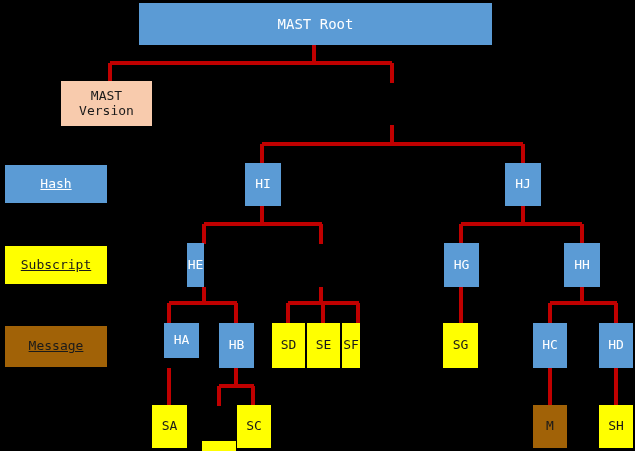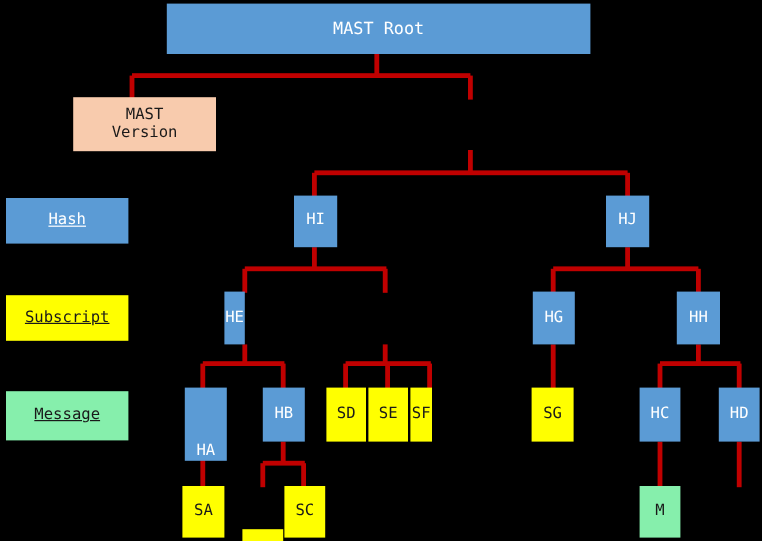--- a/index.html
+++ b/index.html
@@ -16,21 +16,21 @@
     display:flex;
     align-items:center;
     justify-content:center;
     text-align:center;
     line-height:1.15;
     white-space:pre-line;
     z-index:3;
   }
   .hash{background:#5b9bd5;color:#ffffff;}
   .subscript{background:#ffff00;color:#1a1a1a;}
-  .message{background:#86efac;color:#1a1a1a;}
+  .message{background:#a16207;color:#1a1a1a;}
   .version{background:#f8cbad;color:#1a1a1a;}
   .edge{position:absolute;background:#c00000;z-index:1;}
   .legend{z-index:3;text-decoration:underline;}
 </style>
 </head>
 <body>
 
 <div id="canvas" style="background: rgb(0, 0, 0);">
     <div class="edge" style="background: rgb(192, 0, 0); left: 312px; top: 45px; width: 4px; height: 20px;"></div>
     <div class="edge" style="background: rgb(192, 0, 0); left: 110px; top: 61px; width: 282px; height: 4px;"></div>
@@ -63,35 +63,36 @@
     <div class="edge" style="background: rgb(192, 0, 0); left: 548px; top: 303px; width: 4px; height: 21px;"></div>
     <div class="edge" style="background: rgb(192, 0, 0); left: 614px; top: 303px; width: 4px; height: 21px;"></div>
     <div class="edge" style="background: rgb(192, 0, 0); left: 167px; top: 368px; width: 4px; height: 38px;"></div>
     <div class="edge" style="background: rgb(192, 0, 0); left: 234px; top: 368px; width: 4px; height: 19px;"></div>
     <div class="edge" style="background: rgb(192, 0, 0); left: 219px; top: 384px; width: 35px; height: 4px;"></div>
     <div class="edge" style="background: rgb(192, 0, 0); left: 217px; top: 386px; width: 4px; height: 20px;"></div>
     <div class="edge" style="background: rgb(192, 0, 0); left: 251px; top: 386px; width: 4px; height: 20px;"></div>
     <div class="edge" style="background: rgb(192, 0, 0); left: 548px; top: 368px; width: 4px; height: 38px;"></div>
     <div class="edge" style="background: rgb(192, 0, 0); left: 614px; top: 368px; width: 4px; height: 38px;"></div>
     <div class="node hash" style="left: 139px; top: 3px; width: 353px; height: 42px; font-size: 14px;"><span>MAST Root</span></div>
-    <div class="node version" style="left: 61px; top: 81px; width: 119px; height: 45px; font-size: 13px;"><span>MAST
+    <div class="node version" style="left: 61px; top: 81px; width: 91px; height: 45px; font-size: 13px;"><span>MAST
 Version</span></div>
     <div class="node hash" style="left: 245px; top: 163px; width: 36px; height: 43px; font-size: 13px;"><span>HI</span></div>
     <div class="node hash" style="left: 505px; top: 163px; width: 36px; height: 43px; font-size: 13px;"><span>HJ</span></div>
     <div class="node hash" style="left: 187px; top: 243px; width: 17px; height: 44px; font-size: 13px;"><span>HE</span></div>
     <div class="node hash" style="left: 444px; top: 243px; width: 35px; height: 44px; font-size: 13px;"><span>HG</span></div>
     <div class="node hash" style="left: 564px; top: 243px; width: 36px; height: 44px; font-size: 13px;"><span>HH</span></div>
-    <div class="node hash" style="left: 154px; top: 323px; width: 35px; height: 61px; font-size: 13px; align-items: flex-end;"><span>HA</span></div>
+    <div class="node hash" style="left: 164px; top: 323px; width: 35px; height: 35px; font-size: 13px;"><span>HA</span></div>
     <div class="node hash" style="left: 219px; top: 323px; width: 35px; height: 45px; font-size: 13px;"><span>HB</span></div>
     <div class="node subscript" style="left: 272px; top: 323px; width: 33px; height: 45px; font-size: 13px;"><span>SD</span></div>
     <div class="node subscript" style="left: 307px; top: 323px; width: 33px; height: 45px; font-size: 13px;"><span>SE</span></div>
     <div class="node subscript" style="left: 342px; top: 323px; width: 18px; height: 45px; font-size: 13px;"><span>SF</span></div>
     <div class="node subscript" style="left: 443px; top: 323px; width: 35px; height: 45px; font-size: 13px;"><span>SG</span></div>
     <div class="node hash" style="left: 533px; top: 323px; width: 34px; height: 45px; font-size: 13px;"><span>HC</span></div>
     <div class="node hash" style="left: 599px; top: 323px; width: 34px; height: 45px; font-size: 13px;"><span>HD</span></div>
     <div class="node subscript" style="left: 152px; top: 405px; width: 35px; height: 43px; font-size: 13px;"><span>SA</span></div>
     <div class="node subscript" style="left: 202px; top: 405px; width: 34px; height: 43px; font-size: 13px; margin-top: 36px;"><span>SB</span></div>
     <div class="node subscript" style="left: 237px; top: 405px; width: 34px; height: 43px; font-size: 13px; text-align: center;"><span>SC</span></div>
     <div class="node message" style="left: 533px; top: 405px; width: 34px; height: 43px; font-size: 13px;"><span>M</span></div>
+    <div class="node subscript" style="left: 599px; top: 405px; width: 34px; height: 43px; font-size: 13px;"><span>SH</span></div>
     <div class="node hash legend" style="left: 5px; top: 165px; width: 102px; height: 38px; font-size: 13px;"><span>Hash</span></div>
     <div class="node subscript legend" style="left: 5px; top: 246px; width: 102px; height: 38px; font-size: 13px;"><span>Subscript</span></div>
     <div class="node message legend" style="left: 5px; top: 326px; width: 102px; height: 41px; font-size: 13px;"><span>Message</span></div>
   </div>
 
 </body></html>

